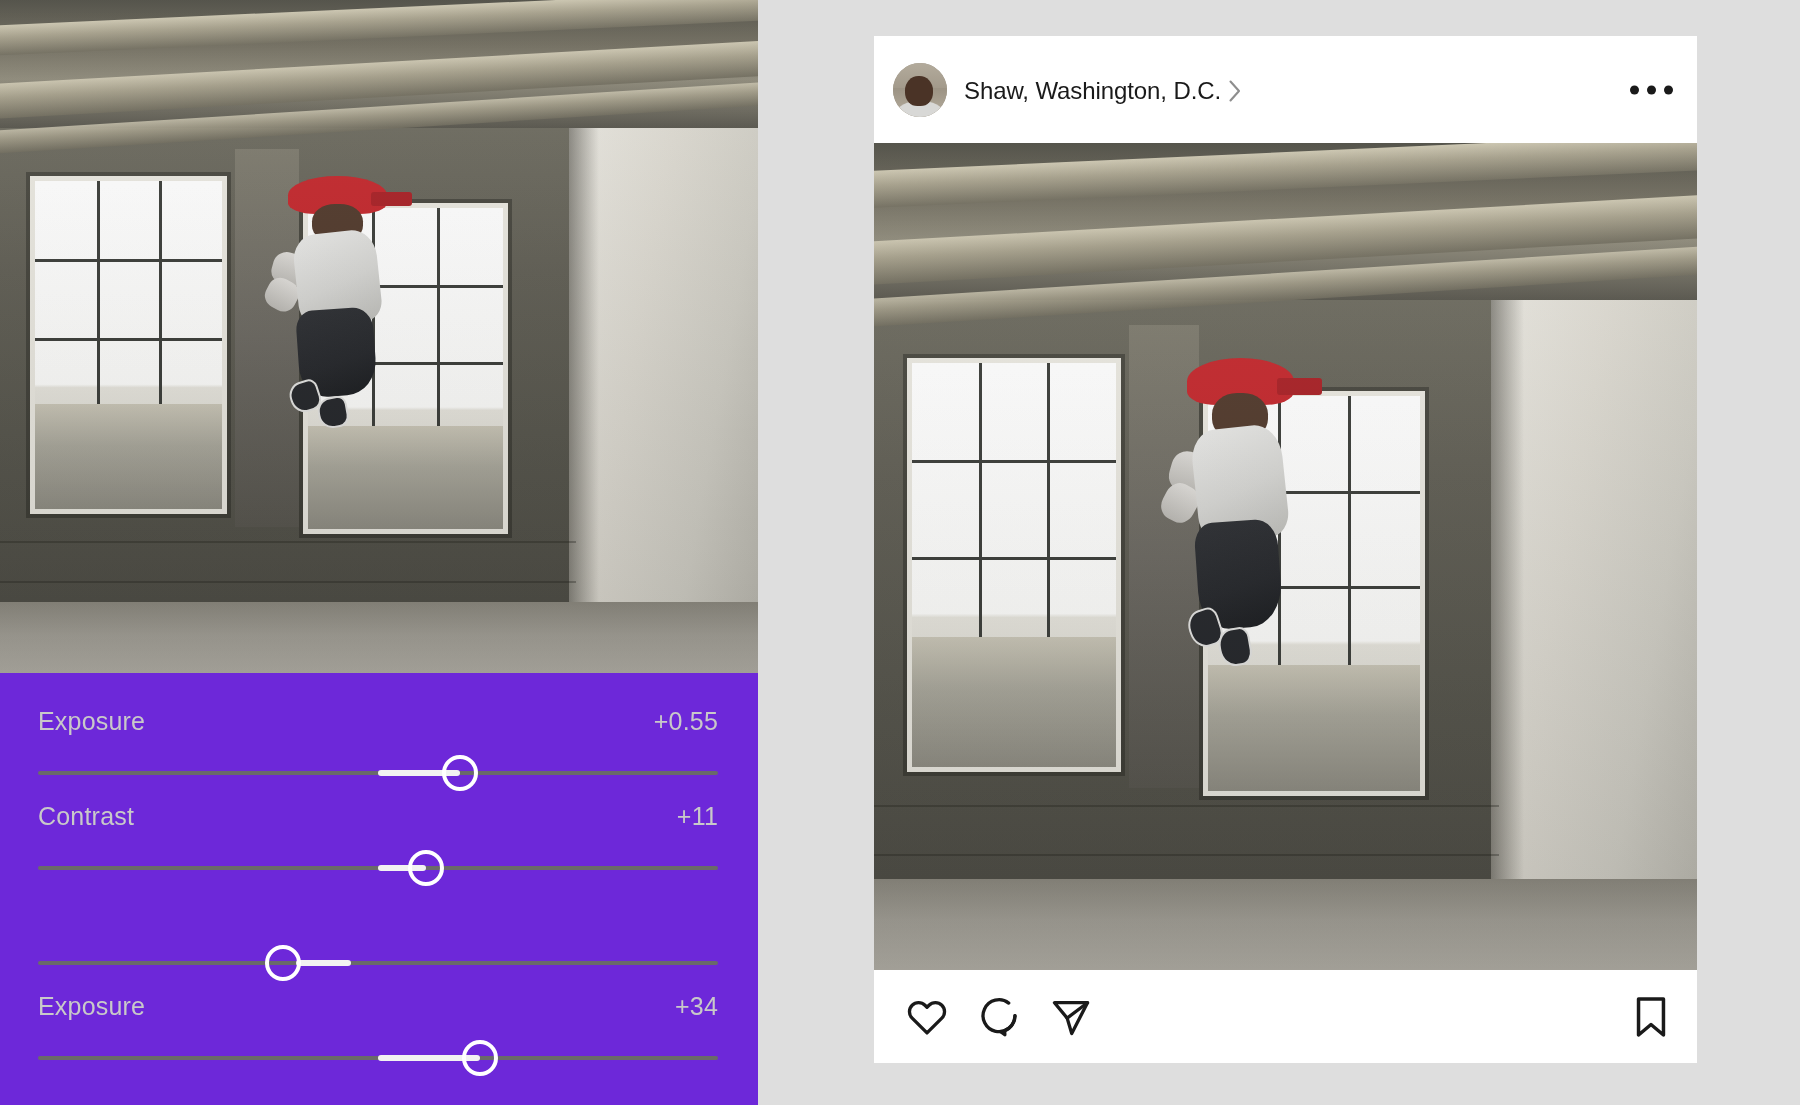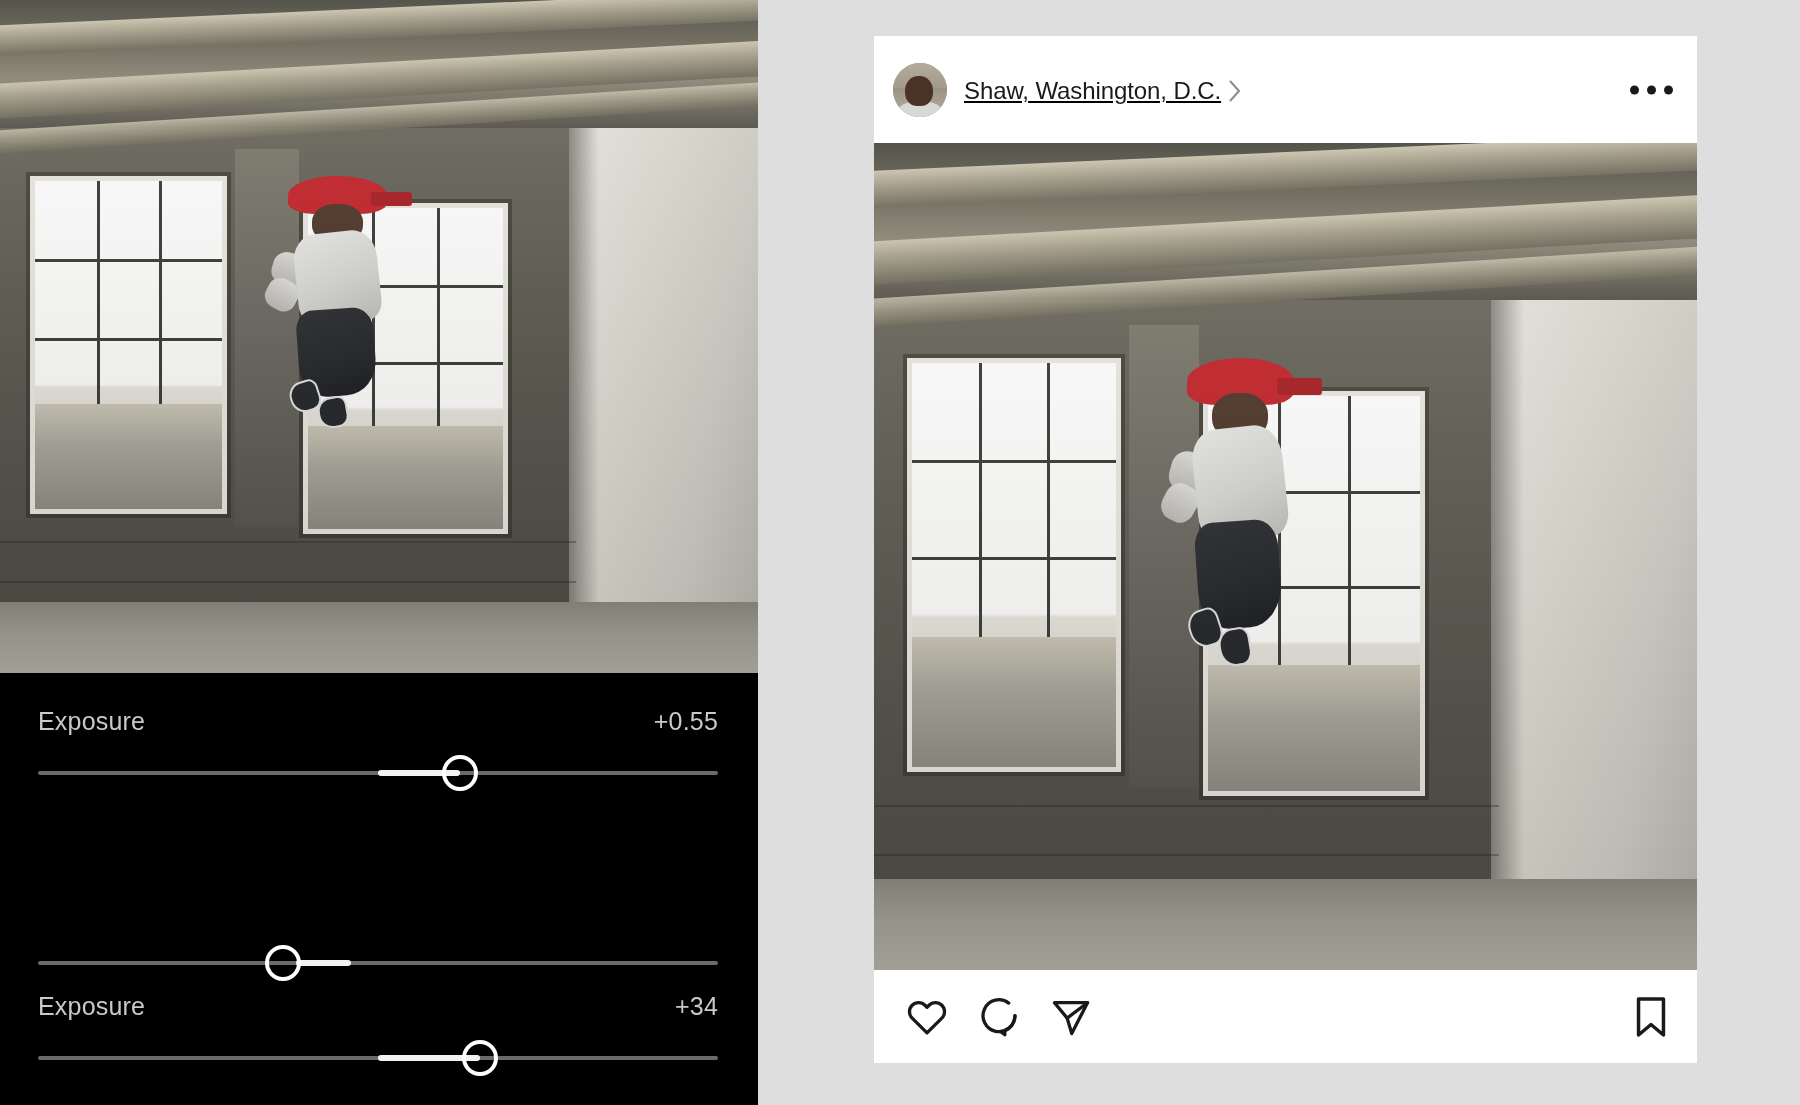--- a/index.html
+++ b/index.html
@@ -21,21 +21,21 @@
     background: #1d1d1d;
   }
   .editor-photo {
     position: absolute; left: 0; top: 0;
     width: 758px; height: 676px;
     overflow: hidden;
   }
   .adjust-panel {
     position: absolute; left: 0; top: 673px;
     width: 758px; height: 432px;
-    background: #000000;
+    background: #6d28d9;
     padding: 12px;
   }
   .slider-row { position: absolute; left: 0; width: 758px; height: 95px; }
   .slider-row.r0 { top: 30px; }
   .slider-row.r1 { top: 125px; }
   .slider-row.r2 { top: 220px; }
   .slider-row.r3 { top: 315px; }
 
   .slider-head {
     position: absolute; left: 38px; right: 40px; top: 0;
@@ -105,21 +105,21 @@
     position: absolute; left: 4px; bottom: -6px;
     width: 46px; height: 22px;
     border-radius: 50% 50% 0 0;
     background: #d8d8d6;
   }
   .ig-meta { margin-left: 17px; display: flex; flex-direction: column; justify-content: center; }
   .ig-username {
     font-size: 26px; font-weight: 700; color: #1a1a1a;
     line-height: 1.22; letter-spacing: -0.2px;
   }
-  .ig-location-row { display: flex; align-items: center; margin-top: 3px; text-decoration: underline; }
+  .ig-location-row { display: flex; align-items: center; margin-top: 3px; }
   .ig-location {
     font-size: 24px; font-weight: 400; color: #1a1a1a;
     line-height: 1.22; letter-spacing: -0.1px;
   }
   .ig-chevron {
     margin-left: 7px; display: inline-flex; align-items: center;
     color: #8e8e8e;
   }
   .ig-more {
     position: absolute; right: 24px; top: 50%;
@@ -298,20 +298,31 @@
           <span class="slider-label">Exposure</span>
           <span class="slider-value">+0.55</span>
         </div>
         <div class="slider-track-wrap">
           <div class="track-base"></div>
           <div class="track-fill" style="left:50%; width:12%;"></div>
           <div class="track-knob" style="left:62%;"></div>
         </div>
       </div>
 
+      <div class="slider-row r1">
+        <div class="slider-head">
+          <span class="slider-label">Contrast</span>
+          <span class="slider-value">+11</span>
+        </div>
+        <div class="slider-track-wrap">
+          <div class="track-base"></div>
+          <div class="track-fill" style="left:50%; width:7%;"></div>
+          <div class="track-knob" style="left:57%;"></div>
+        </div>
+      </div>
 
       <div class="slider-row r2">
         <div class="slider-track-wrap">
           <div class="track-base"></div>
           <div class="track-fill" style="left:38%; width:8%;"></div>
           <div class="track-knob" style="left:36%;"></div>
         </div>
       </div>
 
       <div class="slider-row r3">

